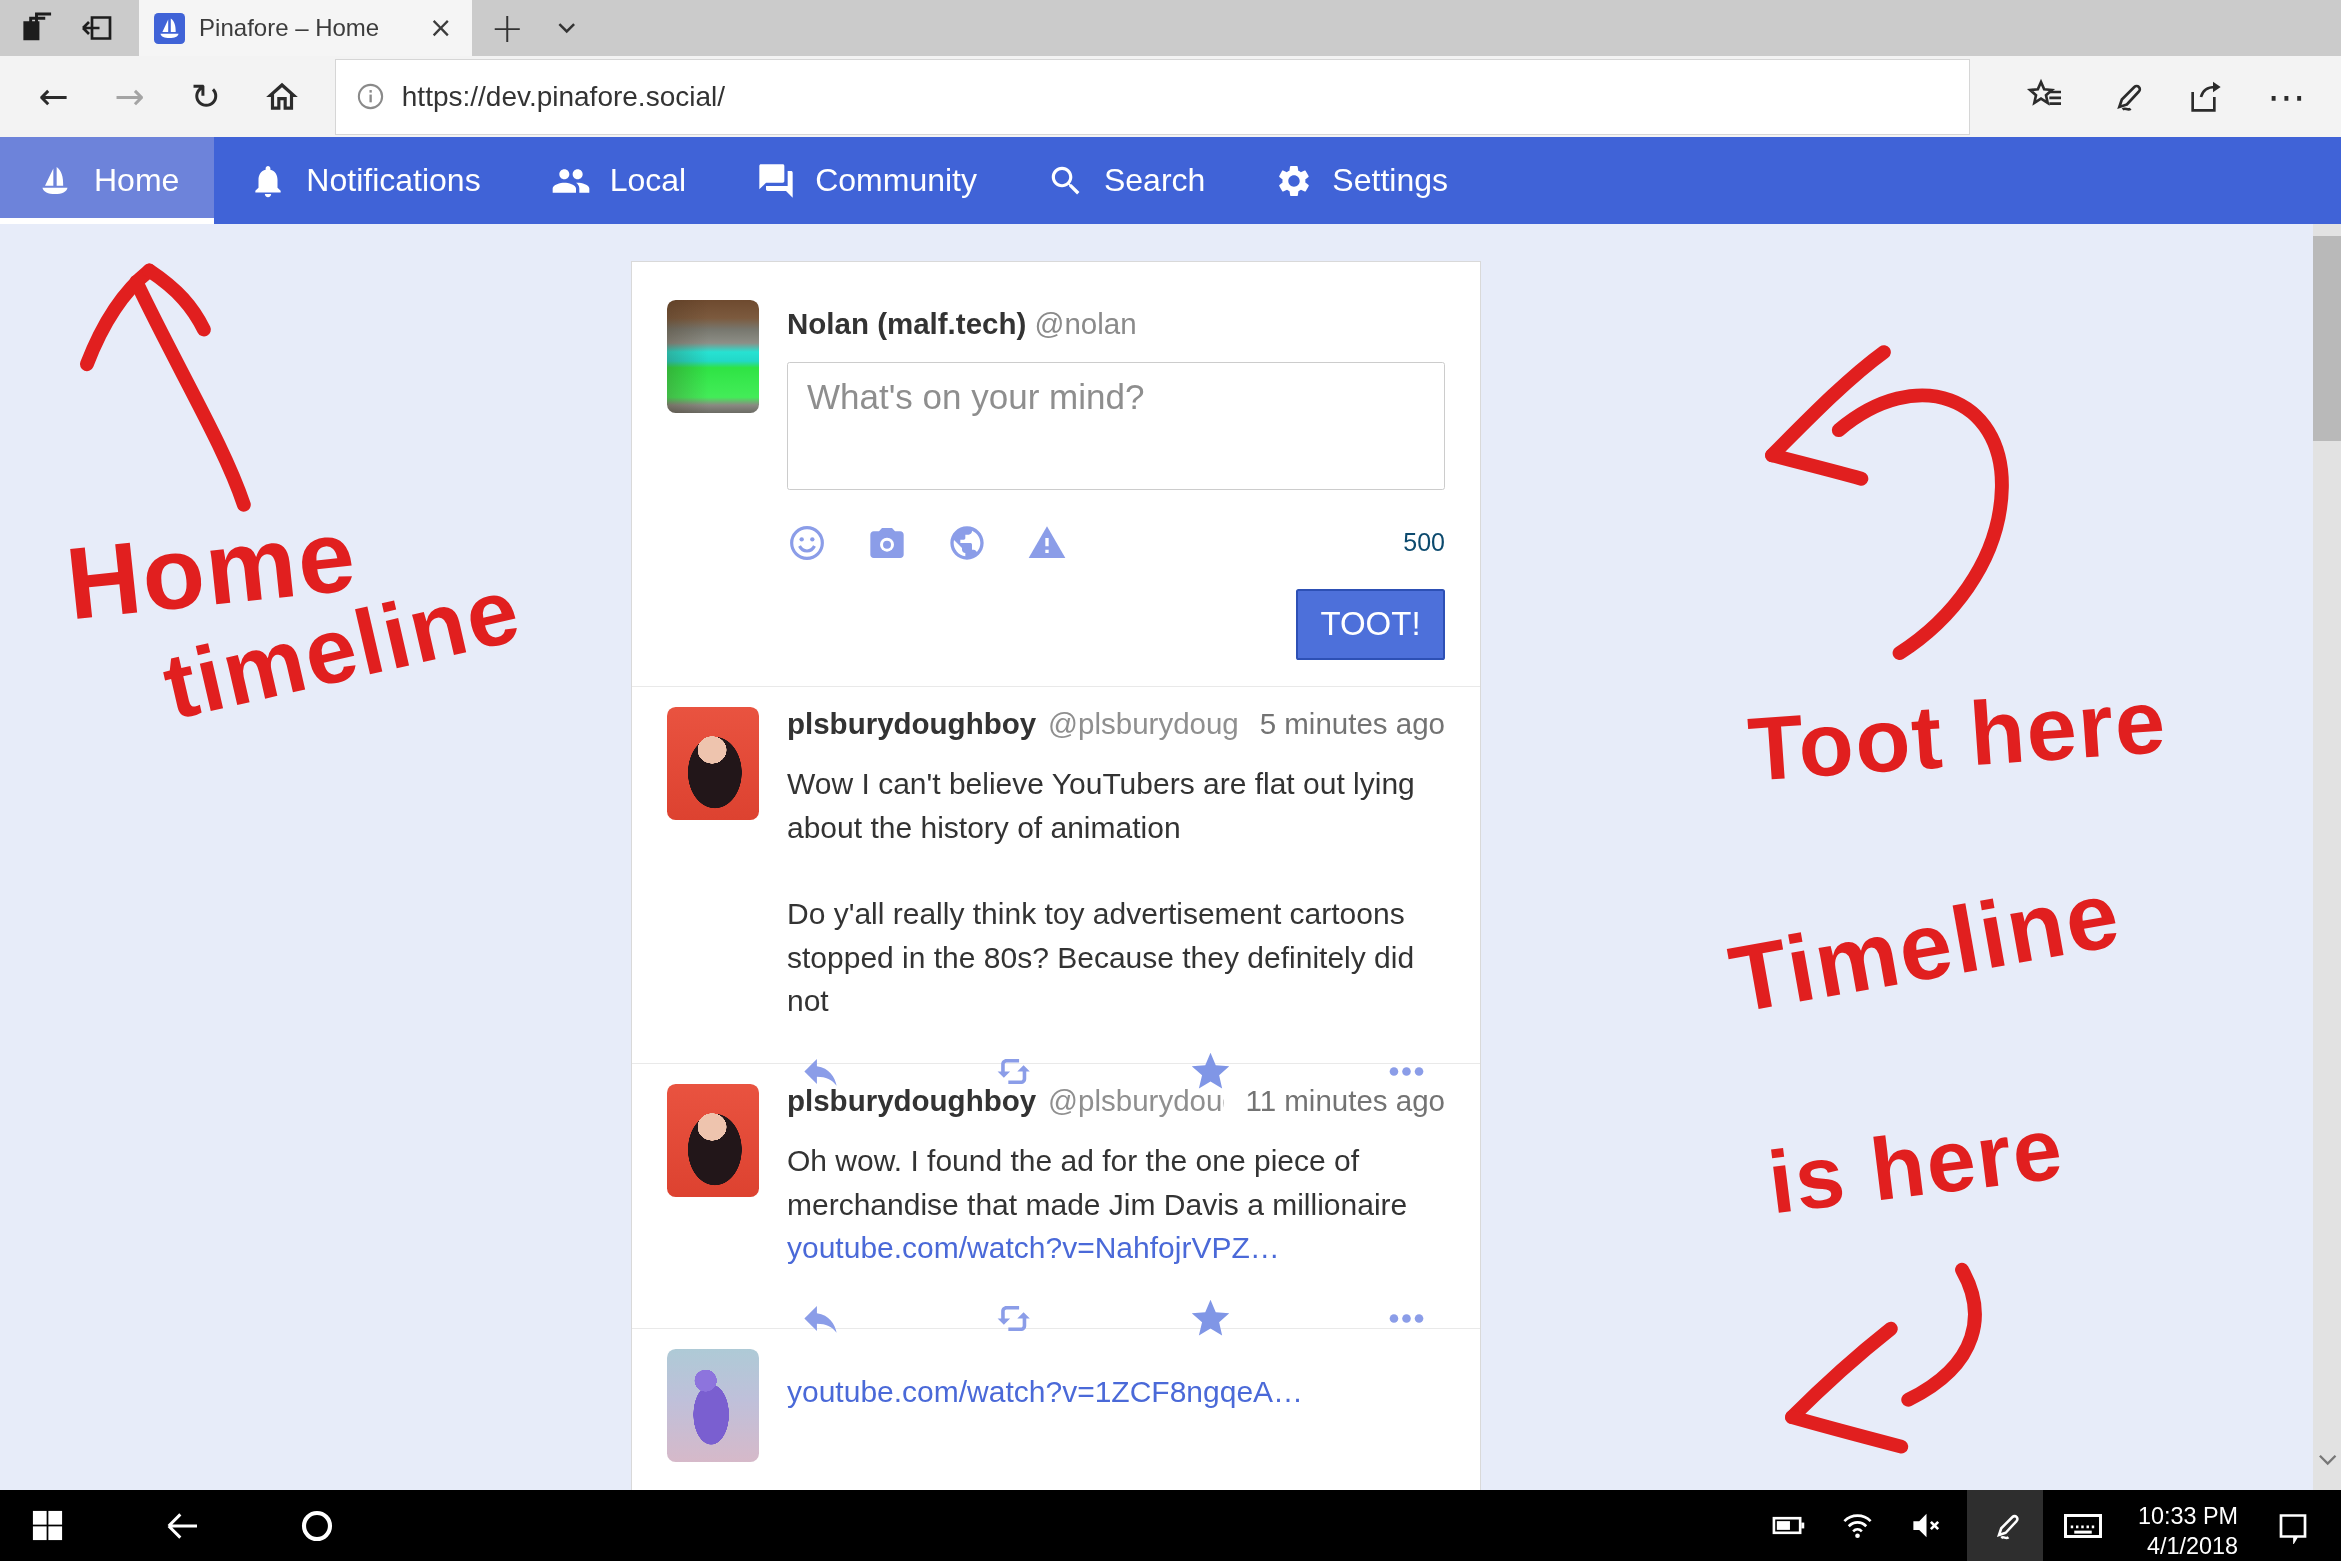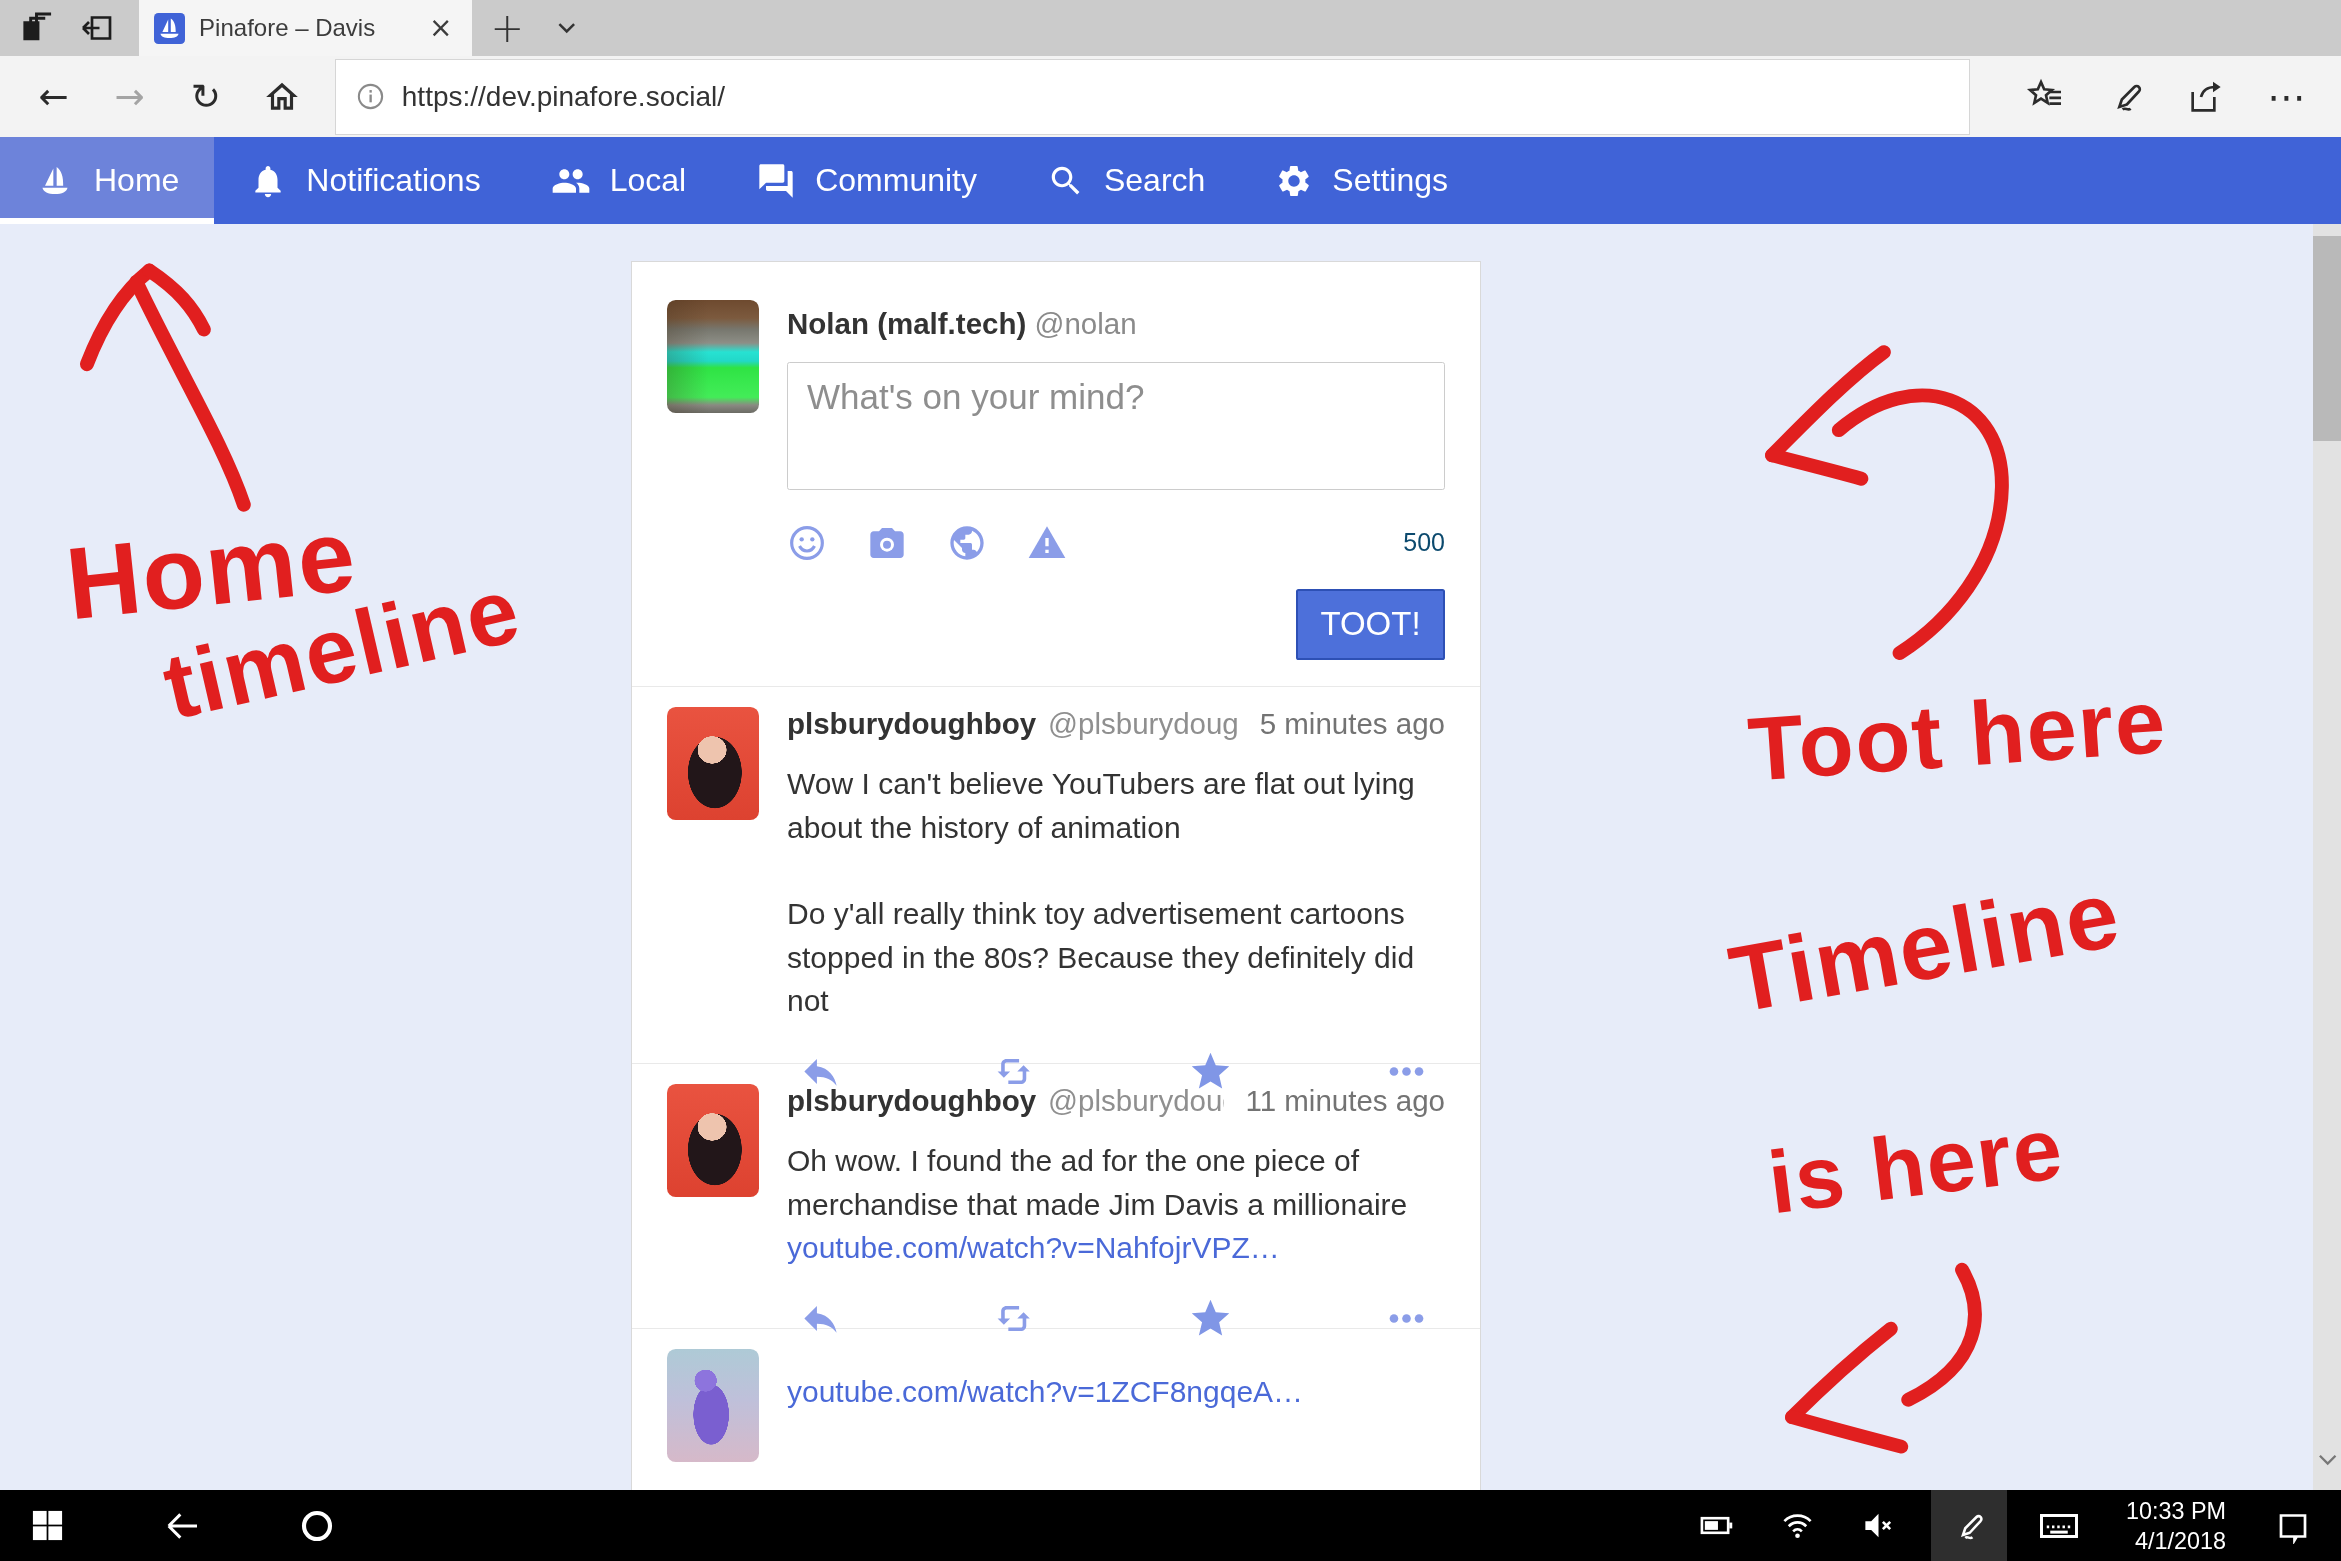--- a/index.html
+++ b/index.html
@@ -92,21 +92,21 @@
   #ann-home{left:61px;top:390px;font-size:102px;transform:rotate(-6deg);}
   #ann-timeline{left:154px;top:501px;font-size:92px;transform:rotate(-13deg);}
   #ann-toot{left:1745px;top:562px;font-size:90px;transform:rotate(-4deg);}
   #ann-t1{left:1722px;top:791px;font-size:94px;transform:rotate(-10deg);}
   #ann-t2{left:1763px;top:996px;font-size:88px;transform:rotate(-7deg);}
 
   
   .taskbar{height:71px;background:#000;display:flex;align-items:center;padding:0 21px;}
   .tb-left{display:flex;align-items:center;gap:83px;}
   .tb-btn{background:none;border:none;padding:0;cursor:pointer;display:flex;align-items:center;justify-content:center;height:71px;width:52px;color:#fff;}
-  .tb-right{margin-left:auto;display:flex;align-items:center;gap:24px;}
+  .tb-right{margin-left:auto;display:flex;align-items:flex-end;gap:12px;}
   .tray-btn{background:none;border:none;cursor:pointer;display:flex;align-items:center;justify-content:center;height:71px;width:57px;}
   .tray-btn.hl{background:#2e2e2e;width:76px;}
   .clock{color:#fff;font-size:23.4px;line-height:30px;text-align:right;padding:0 14px;cursor:pointer;}
 </style>
 </head>
 <body>
 
 <div class="screen">
 
   <div class="tabbar">
@@ -123,21 +123,21 @@
           </svg>
       </button>
     </div>
     <div class="tab">
       <span class="favicon">
         <svg width="31" height="31" viewBox="0 0 24 24">
             <path fill="#fff" d="M5 16h14c-.5 2.2-3 3.4-7 3.4S5.5 18.2 5 16z"></path>
             <path fill="#fff" d="M11 5 6.5 14.7H11zM13 4.2c2.9 2 3.9 5.6 3.8 10.5H13z"></path>
           </svg>
       </span>
-      <span class="tab-title">Pinafore – Davis</span>
+      <span class="tab-title">Pinafore – Home</span>
       <button class="tab-close glyph">×</button>
     </div>
     <button class="newtab glyph">+</button>
     <button class="tabchev">
       <svg width="29.5" height="29.5" viewBox="0 0 24 24">
           <path fill="none" stroke="#333" stroke-width="2" d="m6 9 6 6 6-6"></path>
         </svg>
     </button>
   </div>
 

